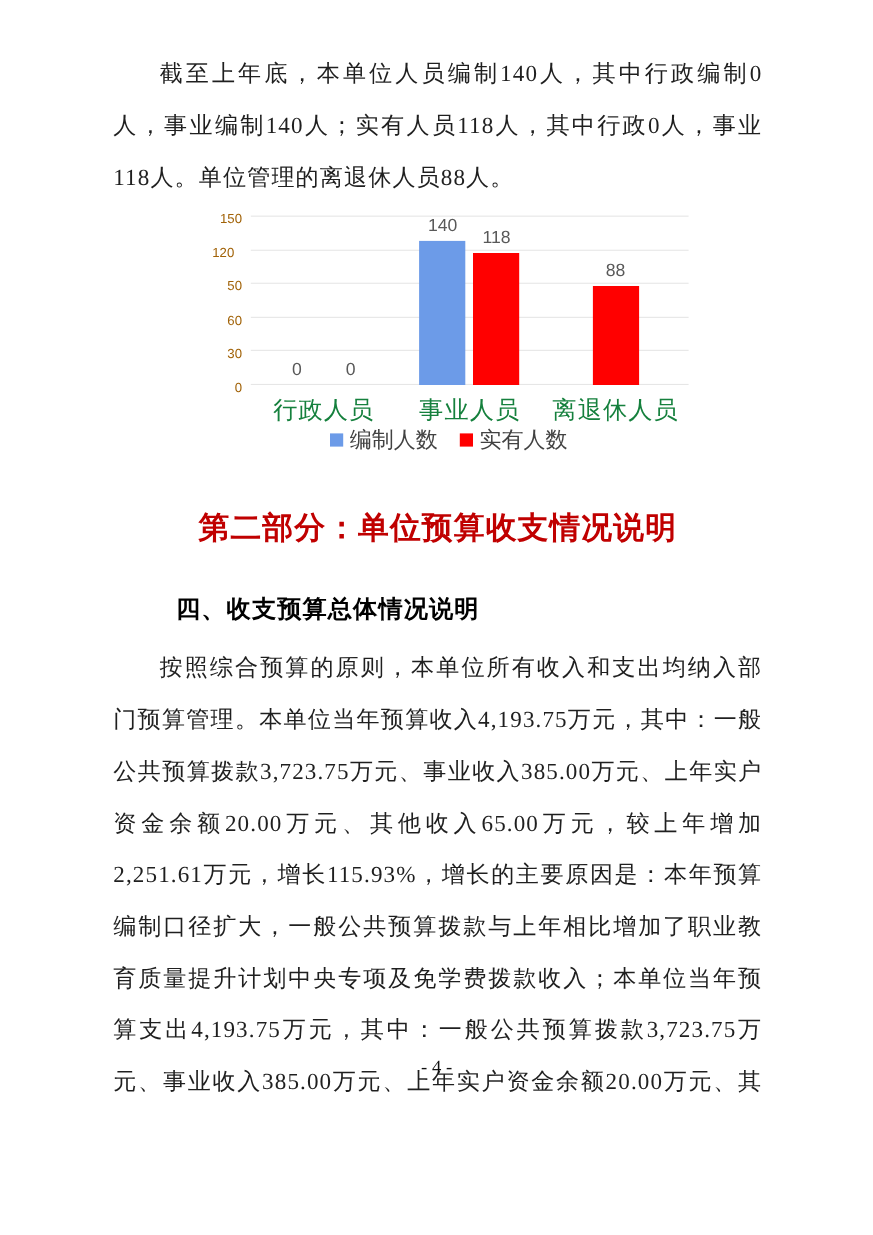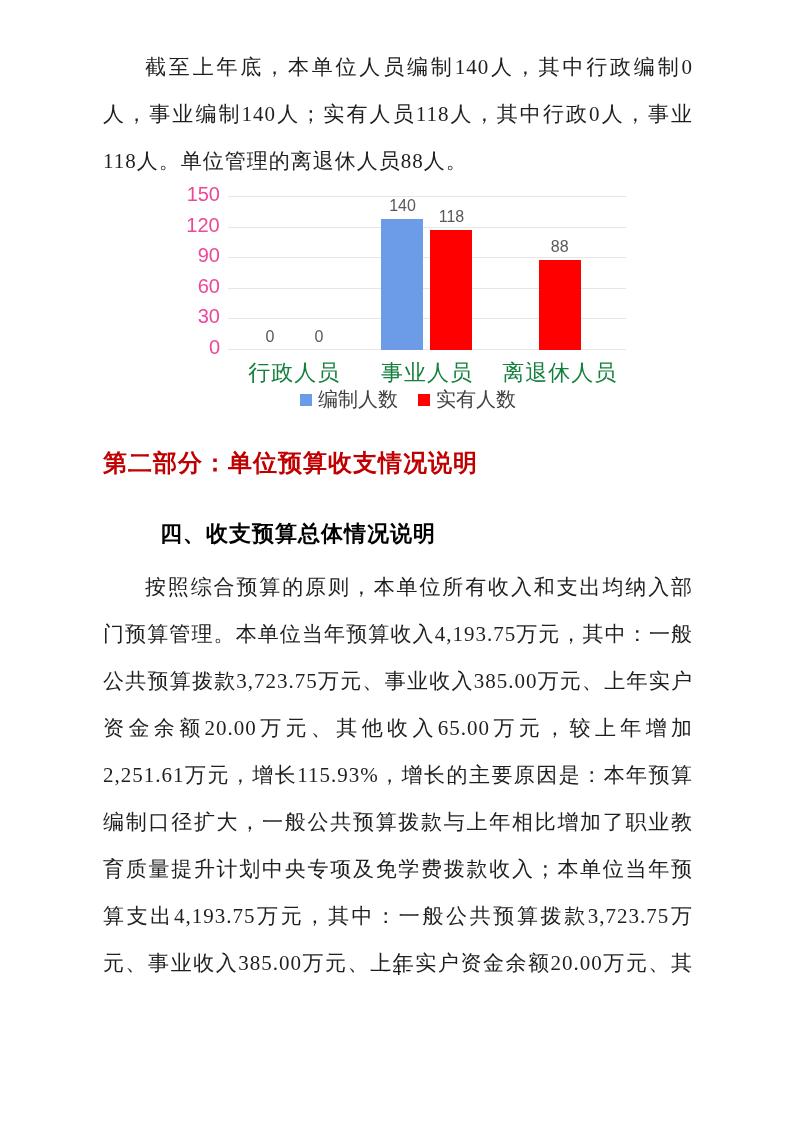--- a/index.html
+++ b/index.html
@@ -53,22 +53,22 @@
     position: absolute;
     left: 0; right: 0;
     height: 1px;
     background: #e6e6e6;
   }
   .ytick {
     position: absolute;
     left: -42px;
     width: 34px;
     text-align: right;
-    font-size: 20px;
-    color: #ec4899;
+    font-size: 12px;
+    color: #a16207;
   }
   .bar-group {
     position: absolute;
     top: 0; bottom: 0;
     display: flex;
     align-items: flex-end;
     justify-content: center;
     gap: 7px;
   }
   .bar-slot {
@@ -100,25 +100,25 @@
     gap: 20px;
     margin-top: 28px;
     font-size: 20px;
     color: #424242;
   }
   .legend-item { display: flex; align-items: center; gap: 6px; }
   .legend-swatch { width: 12px; height: 12px; display: inline-block; }
 
   
   .section-title {
-    margin-top: 34px;
-    text-align: left;
+    margin-top: 48px;
+    text-align: center;
     font-family: "Liberation Sans", "DejaVu Sans", sans-serif;
     font-weight: bold;
-    font-size: 24px;
+    font-size: 28px;
     letter-spacing: 1px;
   }
   .subsection-title {
     margin-top: 40px;
     padding-left: 57px;
     font-weight: bold;
     font-size: 22px;
     letter-spacing: 1px;
     color: #000000;
   }
@@ -143,21 +143,21 @@
 
   <div class="chart">
     <div class="plot" id="plot">
         <div class="gridline" style="bottom: 0px; background: rgb(230, 230, 230);"></div>
         <div class="ytick" style="bottom: -9px;">0</div>
         <div class="gridline" style="bottom: 30.6px; background: rgb(230, 230, 230);"></div>
         <div class="ytick" style="bottom: 21.6px;">30</div>
         <div class="gridline" style="bottom: 61.2px; background: rgb(230, 230, 230);"></div>
         <div class="ytick" style="bottom: 52.2px;">60</div>
         <div class="gridline" style="bottom: 91.8px; background: rgb(230, 230, 230);"></div>
-        <div class="ytick" style="bottom: 82.8px;">90</div>
+        <div class="ytick" style="bottom: 82.8px;">50</div>
         <div class="gridline" style="bottom: 122.4px; background: rgb(230, 230, 230);"></div>
         <div class="ytick" style="bottom: 113.4px; text-align: center;">120</div>
         <div class="gridline" style="bottom: 153px; background: rgb(230, 230, 230);"></div>
         <div class="ytick" style="bottom: 144px;">150</div>
         <div class="bar-group" style="left: 0px; width: 132.667px;">
           <div class="bar-slot">
             <div class="bar-value">0</div>
             <div class="bar" style="height: 0px; background: rgb(108, 155, 232);"></div>
           </div>
           <div class="bar-slot">

